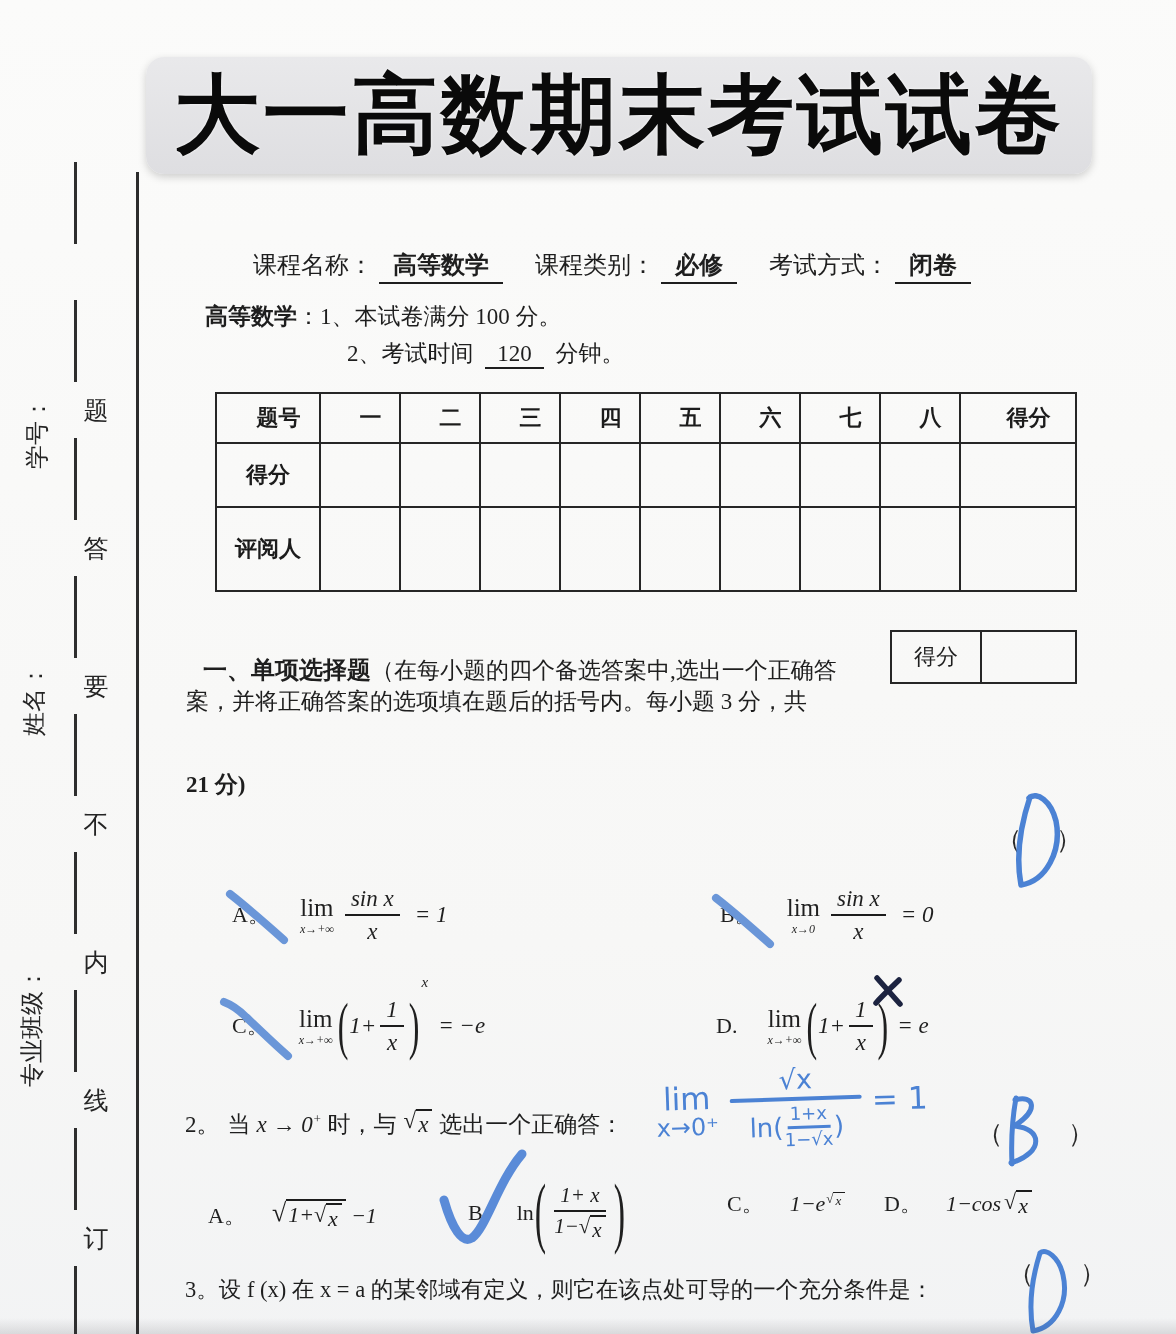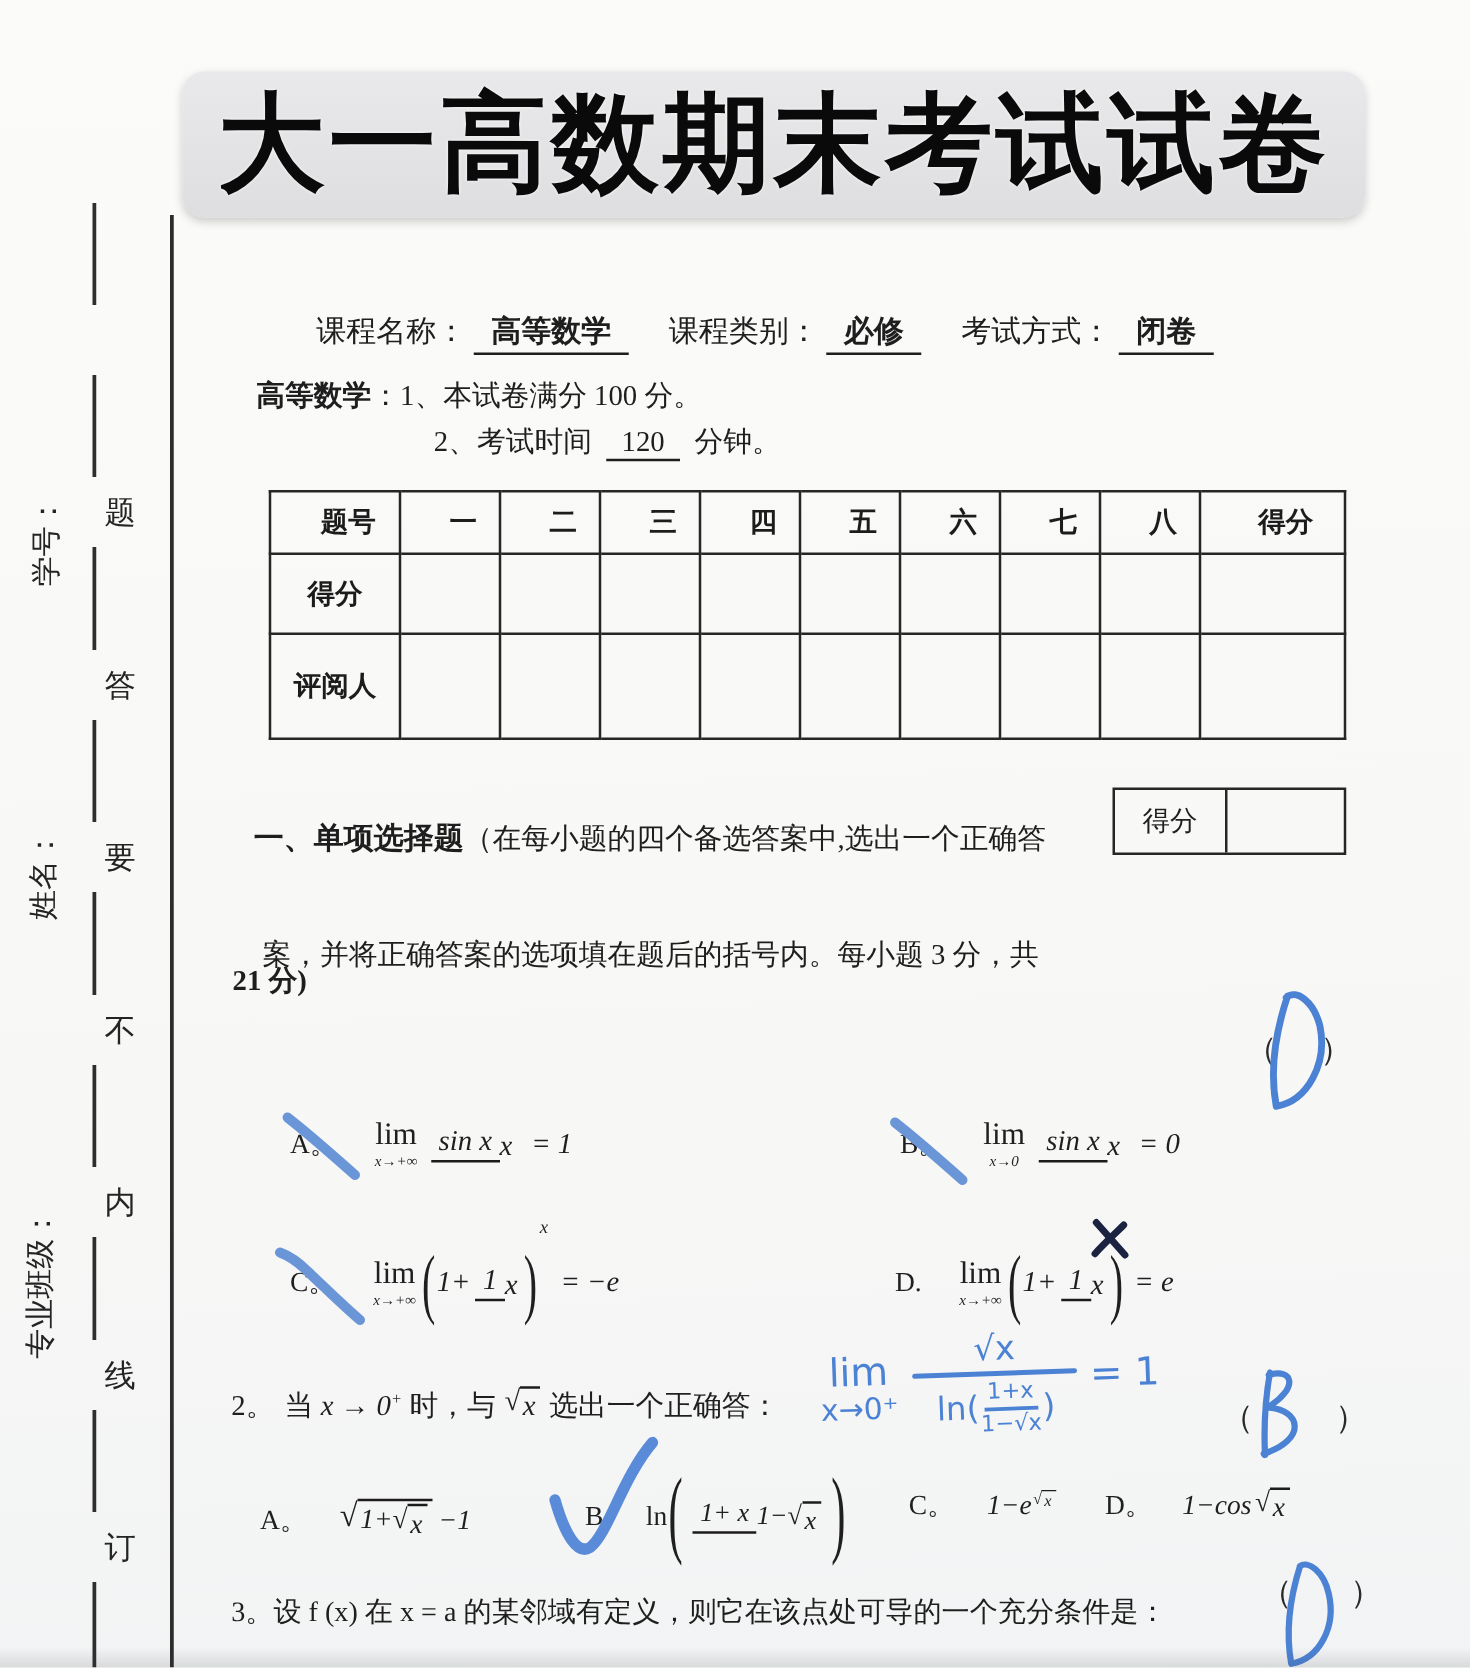--- a/index.html
+++ b/index.html
@@ -65,21 +65,21 @@
   }
   .score-box .c1{ width:90px; border-right:2px solid #262626; display:flex; align-items:center; justify-content:center; font-size:22px; }
   .score-box .c2{ flex:1; }
 
   
   .m-row{ position:absolute; display:flex; align-items:center; font-size:23px; }
   .optlab{ font-size:22px; }
   .lim{ display:inline-flex; flex-direction:column; align-items:center; line-height:1; margin:0 4px; }
   .lim .lw{ font-size:25px; }
   .lim .ls{ font-size:12px; margin-top:3px; font-style:italic; }
-  .frac{ display:inline-flex; flex-direction:row; align-items:center; line-height:1.1; margin:0 7px; font-style:italic; }
+  .frac{ display:inline-flex; flex-direction:column; align-items:center; line-height:1.1; margin:0 7px; font-style:italic; }
   .frac .fn{ padding:0 6px 3px; border-bottom:2px solid #1c1c1c; }
   .frac .fd{ padding-top:3px; }
   .bigp{ display:inline-block; font-size:32px; font-weight:400; transform:scaleY(1.95); margin:0 1px; }
   .supx{ font-size:15px; font-style:italic; align-self:flex-start; margin:-4px 2px 0 1px; }
   .tail{ font-style:italic; margin-left:8px; }
   .sqrt{ display:inline-flex; align-items:flex-start; font-style:italic; }
   .sqrt .rd{ font-style:normal; line-height:1.05; }
   .sqrt .bd{ border-top:2px solid #1c1c1c; padding:1px 4px 0 2px; line-height:1.15; }
   .supsqrt{ font-size:13px; margin:-8px 0 0 1px; }
 
@@ -194,21 +194,21 @@
   </tbody>
     </table>
 
   <div class="line" style="left:203px; top:654px;">
     <span class="b" style="font-size:24px;">一、单项选择题</span><span>（在每小题的四个备选答案中,选出一个正确答</span>
   </div>
   <div class="score-box">
     <div class="c1">得分</div>
     <div class="c2"></div>
   </div>
-  <div class="line" style="left:186px; top:748px;margin-left:24px;">案，并将正确答案的选项填在题后的括号内。每小题 3 分，共</div>
+  <div class="line" style="left:186px; top:686px;">案，并将正确答案的选项填在题后的括号内。每小题 3 分，共</div>
   <div class="line" style="left:186px; top:769px;font-weight:bold;">21 分)</div>
 
   <div class="bracket" style="left:996px; top:822px;">（</div>
   <div class="bracket" style="left:1056px; top:822px;">）</div>
   <svg class="mark" style="left:1000px; top:789px;" width="70" height="104" viewBox="0 0 70 104">
     <path d="M30 8 C22 32 15 64 21 96 C46 92 62 62 56 32 C51 12 37 2 29 9" fill="none" stroke="#4b82d4" stroke-width="5.5" stroke-linecap="round" stroke-linejoin="round"></path>
   </svg>
 
   <div class="m-row" style="left:232px; top:874px; height:82px;">
     <span class="optlab">A。</span>

